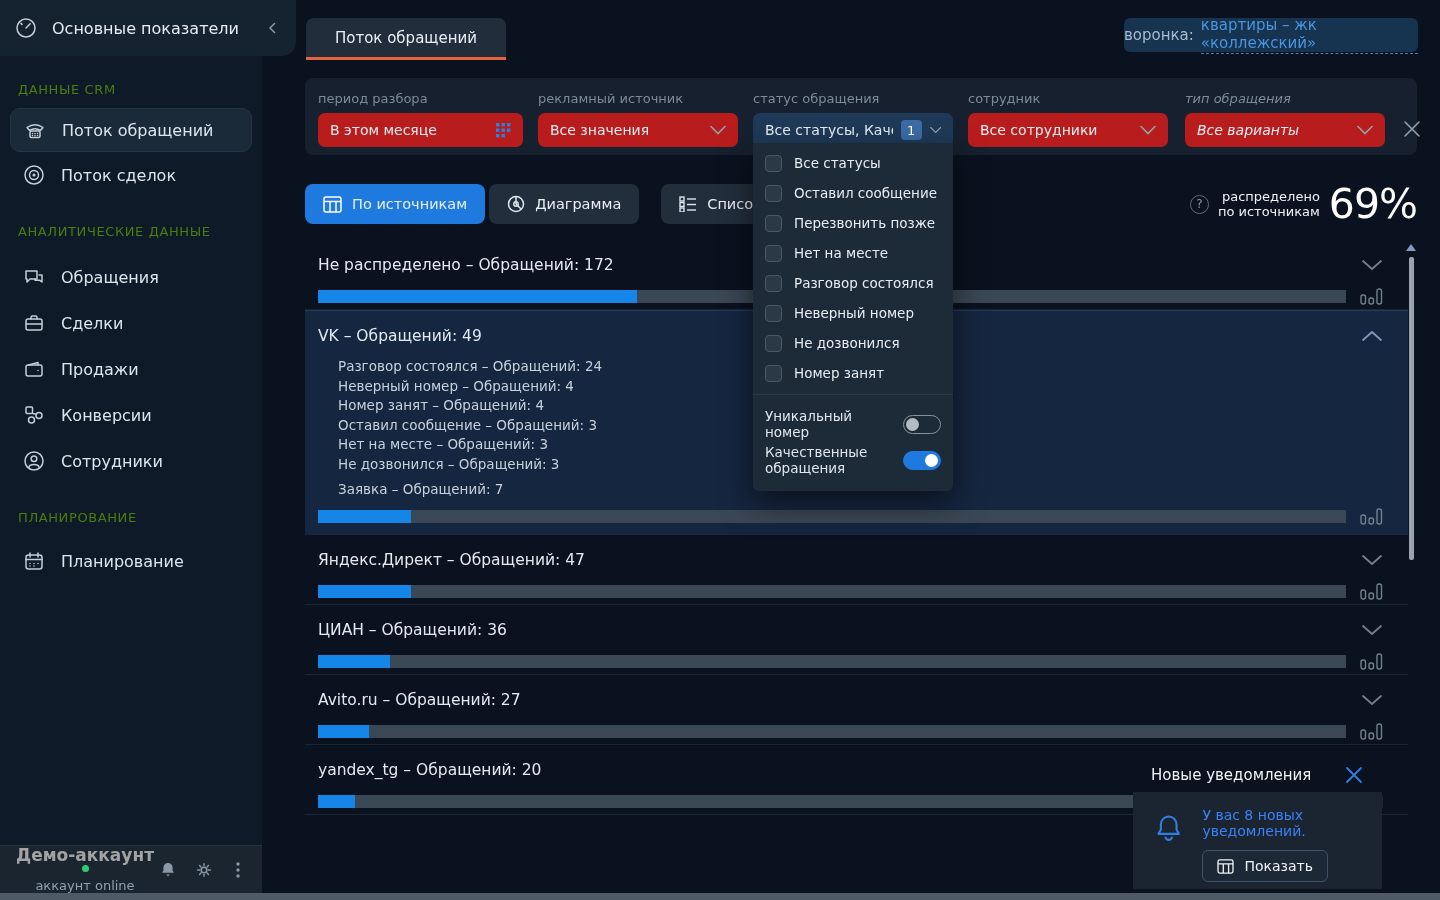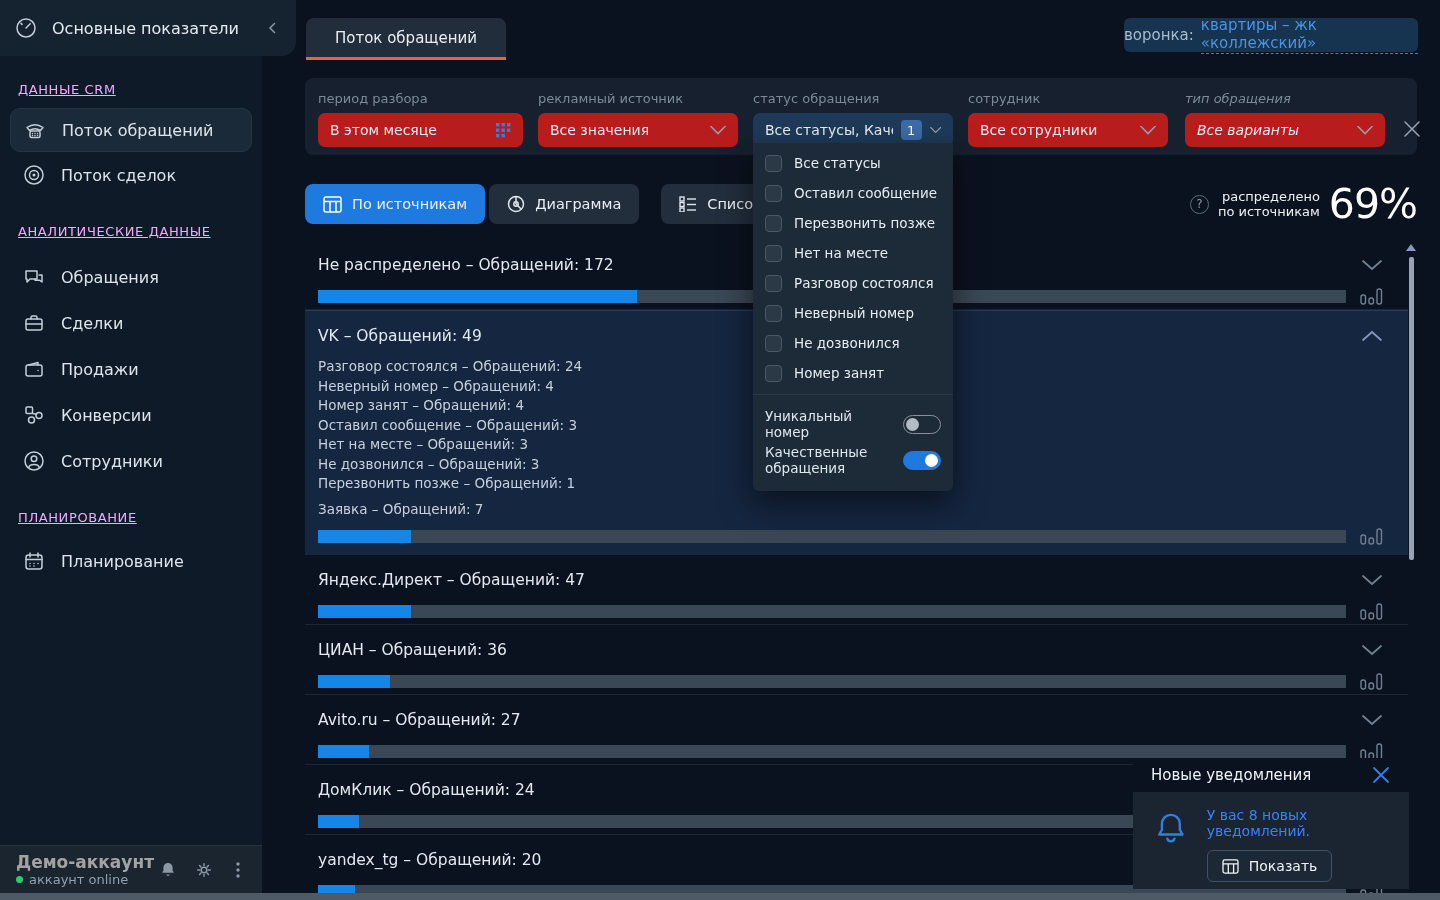--- a/index.html
+++ b/index.html
@@ -7,34 +7,34 @@
     font-family:"DejaVu Sans", "Liberation Sans", sans-serif; }
   .screen { position:relative; width:1440px; height:900px; background:#0b121f; overflow:hidden; }
 
   
   .sidebar { position:absolute; left:0; top:0; width:262px; height:900px; background:#0e1a28; }
   .sb-header { position:absolute; left:0; top:0; width:296px; height:56px; background:#15222f;
     border-radius:0 0 14px 0; display:flex; align-items:center; padding:0 14px; gap:14px; z-index:6; }
   .sb-header .label { color:#e4ebf1; font-size:16px; }
   .sb-header .collapse { margin-left:auto; cursor:pointer; }
   .sb-nav { position:absolute; top:60px; left:0; width:262px; padding:0 10px; }
-  .sb-section { color:#f0abfc; font-size:13px; letter-spacing:.6px; margin:22px 8px 0 8px; height:16px;text-decoration:underline; }
+  .sb-section { color:#4d7c0f; font-size:13px; letter-spacing:.6px; margin:22px 8px 0 8px; height:16px; }
   .sb-section.s2 { margin-top:26px; }
   .sb-section.s3 { margin-top:26px; }
   .sb-item { height:46px; display:flex; align-items:center; gap:15px; padding:0 12px;
     border-radius:10px; color:#dde5ec; font-size:16px; cursor:pointer; }
   .sb-item.active { background:#1b2a39; border:1px solid #263544; margin-top:10px; height:44px; }
   .sb-item.first { margin-top:14px; }
   .sb-item.single { margin-top:12px; }
   .sb-icon { width:24px; height:24px; flex:0 0 24px; stroke:#c3ced8; fill:none;
     stroke-width:1.5; stroke-linecap:round; stroke-linejoin:round; }
   .sb-footer { position:absolute; left:0; bottom:7px; width:262px; height:48px; background:#1a2530;
     border-top:1px solid #27323d; display:flex; align-items:center; padding:0 16px; }
   .acc-name { color:#a3a3a3; font-size:17px; font-weight:bold; line-height:19px; }
-  .acc-status { display:flex; align-items:center; gap:6px; color:#8fa0ae; font-size:13px; }
+  .acc-status { display:flex; align-items:center; gap:6px; color:#8fa0ae; font-size:13px;flex-direction:column; }
   .dot-online { width:7px; height:7px; border-radius:50%; background:#2ecc71; display:inline-block; }
   .sb-footer .foot-icons { margin-left:auto; display:flex; align-items:center; gap:16px; }
 
   
   .tab { position:absolute; left:306px; top:18px; width:200px; height:42px; background:#212d3b;
     border-radius:8px 8px 0 0; border-bottom:3px solid #e8643f; display:flex; align-items:center;
     justify-content:center; color:#e9eef4; font-size:15px; cursor:pointer; }
   .funnel-chip { position:absolute; left:1124px; top:18px; width:294px; height:34px; background:#16334f;
     border-radius:6px; display:flex; align-items:center; justify-content:center; gap:7px; font-size:15px; }
   .funnel-label { color:#a8bccd; }
@@ -75,21 +75,21 @@
   .srow { position:relative; border-bottom:1px solid #1c2533; padding:12px 25px 9px 13px; }
   .srow.collapsed { height:70px; }
   .row-head { display:flex; align-items:center; height:26px; }
   .row-title { color:#e2e9f0; font-size:15.5px; }
   .row-chevron { margin-left:auto; cursor:pointer; }
   .row-barline { display:flex; align-items:center; margin-top:10px; }
   .bar-track { flex:1; height:13px; background:#3a4754; margin-right:14px; }
   .bar-fill { height:100%; background:#1585e8; }
   .bars-icon { cursor:pointer; }
   .srow.expanded { background:#152640; border-top:1px solid #213a5e; }
-  .detail-list { margin-top:8px; }
+  .detail-list { margin-top:8px;margin-left:20px; }
   .detail-line { color:#c7d1db; font-size:13.5px; line-height:19.5px; }
   .detail-extra { color:#c7d1db; font-size:13.5px; margin-top:7px; }
   .srow.expanded .row-barline { margin-top:11px; }
 
   
   .dropdown { position:absolute; left:753px; top:143px; width:200px; background:#1d2a38;
     border-radius:0 0 6px 6px; box-shadow:0 12px 32px rgba(0,0,0,.55); z-index:50; padding:5px 0 0 0; }
   .dd-option { height:30px; display:flex; align-items:center; gap:12px; padding:0 12px; cursor:pointer; }
   .dd-check { width:17px; height:17px; background:#2b3846; border:1px solid #4a5866; border-radius:4px; flex:0 0 17px; }
   .dd-label { color:#e6edf3; font-size:13.5px; white-space:nowrap; }
@@ -104,21 +104,21 @@
 
   
   .v-scrollbar { position:absolute; left:1405px; top:244px; width:12px; height:650px; z-index:40; }
   .v-scrollbar .arrow { width:0; height:0; border-left:5px solid transparent; border-right:5px solid transparent;
     border-bottom:7px solid #8a96c5; margin:0 auto; }
   .v-scrollbar .thumb { position:absolute; left:4px; top:13px; width:5px; height:303px;
     background:#99a3b2; border-radius:2px; cursor:pointer; }
   .bottom-strip { position:absolute; left:0; top:893px; width:1440px; height:7px; background:#4e5a66; }
 
   
-  .toast { position:absolute; left:1133px; top:758px; width:276px; z-index:60; }
+  .toast { position:absolute; left:1133px; top:758px; width:249px; z-index:60; }
   .toast-header { height:34px; background:#0b121f; display:flex; align-items:center; padding:0 18px; }
   .toast-title { color:#eef3f8; font-size:15px; }
   .toast-close { margin-left:auto; cursor:pointer; }
   .toast-body { background:#1b2531; height:97px; display:flex; padding:15px 16px 0 20px; gap:18px; }
   .toast-msg { color:#3b82f6; font-size:14px; }
   .show-btn { margin-top:11px; height:32px; border:1px solid #40516a; border-radius:6px; background:#1d2836;
     display:inline-flex; align-items:center; gap:10px; padding:0 14px; color:#eef3f8; font-size:14px; cursor:pointer; }
 </style>
 </head>
 <body>
@@ -382,21 +382,20 @@
             <polyline points="2,10 11,2 20,10"></polyline>
           </svg>
       </div>
       <div class="detail-list">
         <div class="detail-line">Разговор состоялся – Обращений: 24</div>
         <div class="detail-line">Неверный номер – Обращений: 4</div>
         <div class="detail-line">Номер занят – Обращений: 4</div>
         <div class="detail-line">Оставил сообщение – Обращений: 3</div>
         <div class="detail-line">Нет на месте – Обращений: 3</div>
         <div class="detail-line">Не дозвонился – Обращений: 3</div>
-        <div class="detail-line">Перезвонить позже – Обращений: 1</div>
         <div class="detail-extra">Заявка – Обращений: 7</div>
       </div>
       <div class="row-barline">
         <div class="bar-track">
             <div class="bar-fill" style="width: 9%;"></div>
           </div>
         <svg class="bars-icon" width="23" height="17" viewBox="0 0 23 17" fill="none" stroke="#71808f" stroke-width="1.4">
             <rect x="1" y="7" width="4.5" height="9" rx="2"></rect>
             <rect x="9" y="10" width="4.5" height="6" rx="2"></rect>
             <rect x="17" y="1" width="4.5" height="15" rx="2"></rect>
@@ -454,38 +453,20 @@
             <div class="bar-fill" style="width: 5%;"></div>
           </div>
         <svg class="bars-icon" width="23" height="17" viewBox="0 0 23 17" fill="none" stroke="#71808f" stroke-width="1.4">
             <rect x="1" y="7" width="4.5" height="9" rx="2"></rect>
             <rect x="9" y="10" width="4.5" height="6" rx="2"></rect>
             <rect x="17" y="1" width="4.5" height="15" rx="2"></rect>
           </svg>
       </div>
     </div>
 
-    <div class="srow collapsed">
-      <div class="row-head">
-        <span class="row-title">ДомКлик – Обращений: 24</span>
-        <svg class="row-chevron" width="22" height="12" viewBox="0 0 22 12" fill="none" stroke="#71808f" stroke-width="1.8" stroke-linecap="round">
-            <polyline points="2,2 11,10 20,2"></polyline>
-          </svg>
-      </div>
-      <div class="row-barline">
-        <div class="bar-track">
-            <div class="bar-fill" style="width: 4%;"></div>
-          </div>
-        <svg class="bars-icon" width="23" height="17" viewBox="0 0 23 17" fill="none" stroke="#71808f" stroke-width="1.4">
-            <rect x="1" y="7" width="4.5" height="9" rx="2"></rect>
-            <rect x="9" y="10" width="4.5" height="6" rx="2"></rect>
-            <rect x="17" y="1" width="4.5" height="15" rx="2"></rect>
-          </svg>
-      </div>
-    </div>
 
     <div class="srow collapsed">
       <div class="row-head">
         <span class="row-title">yandex_tg – Обращений: 20</span>
         <svg class="row-chevron" width="22" height="12" viewBox="0 0 22 12" fill="none" stroke="#71808f" stroke-width="1.8" stroke-linecap="round">
             <polyline points="2,2 11,10 20,2"></polyline>
           </svg>
       </div>
       <div class="row-barline">
         <div class="bar-track">

